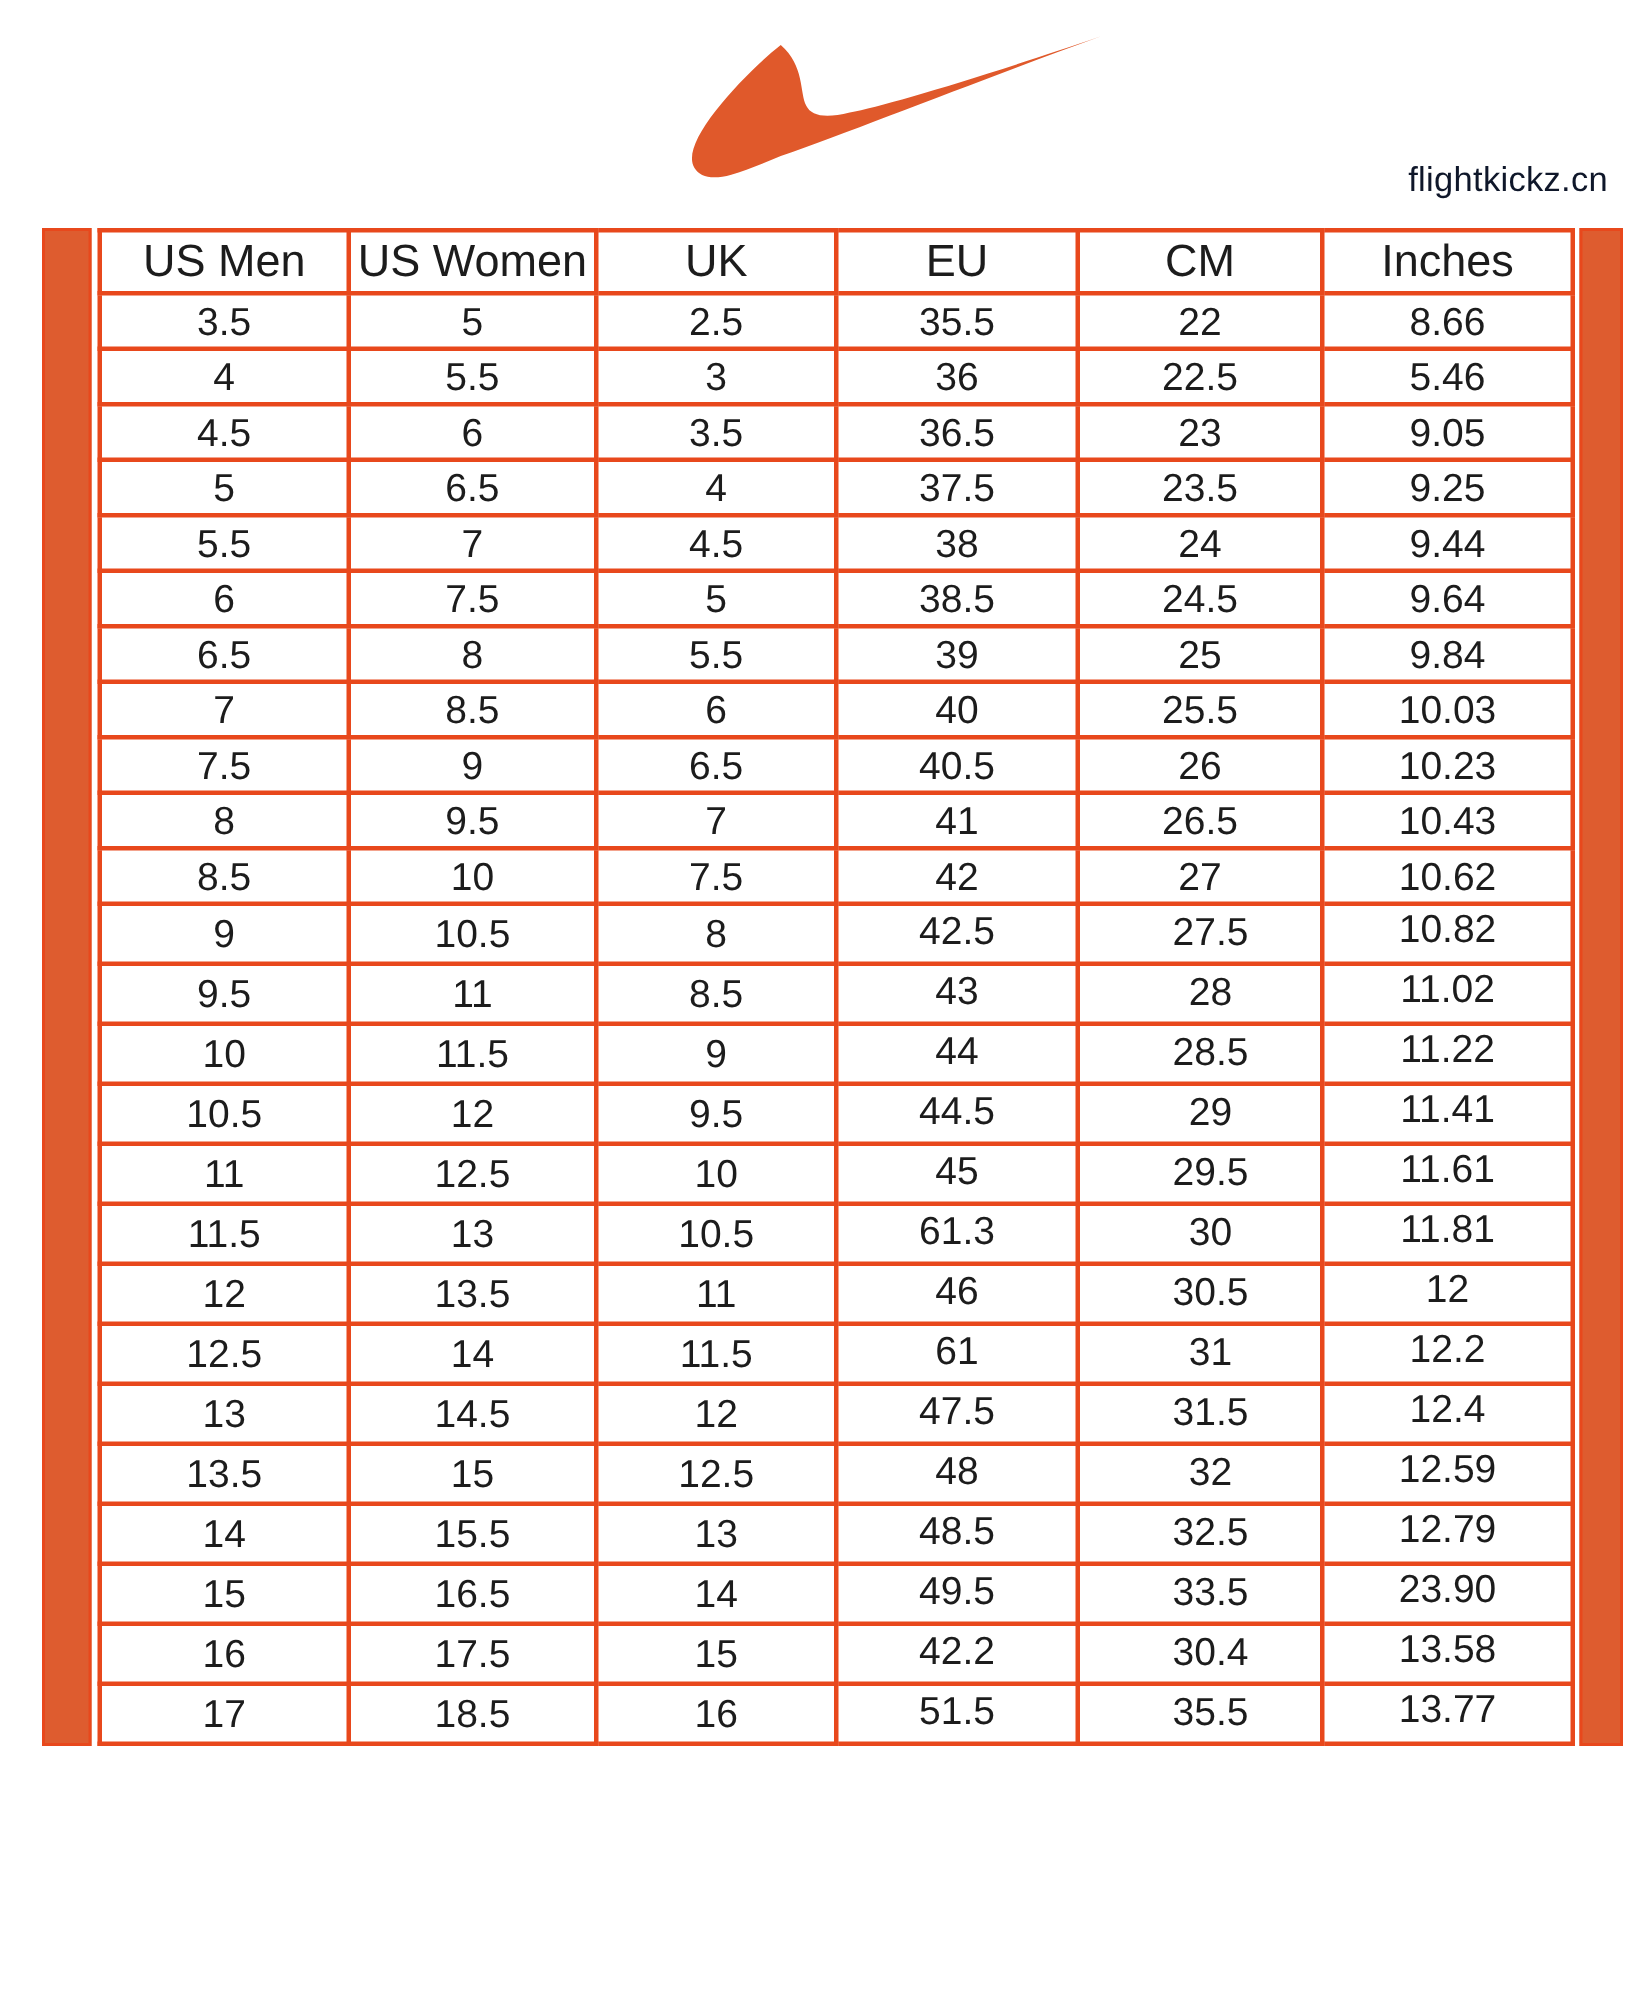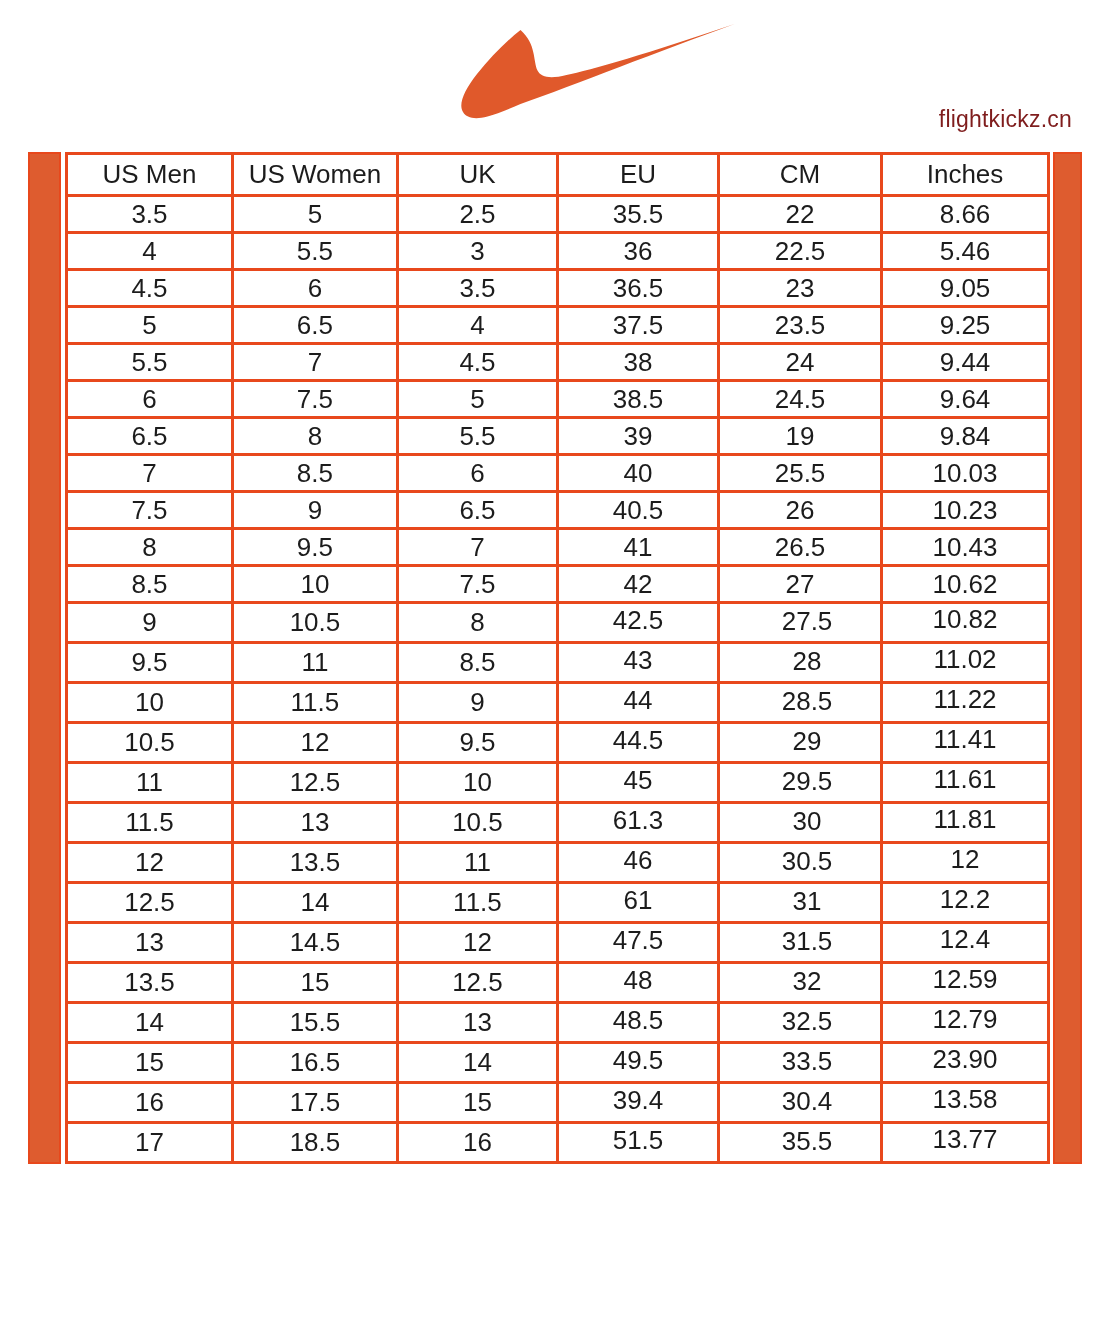--- a/index.html
+++ b/index.html
@@ -28,21 +28,21 @@
     top:24px;
     width:285px;
     height:96px;
   }
   .watermark{
     position:absolute;
     right:28px;
     top:106px;
     font-size:23px;
     font-weight:500;
-    color:#7f1d1d;
+    color:#0f172a;
     letter-spacing:0.2px;
   }
   .table-strip{
     display:flex;
     align-items:stretch;
     padding:0 18px 0 28px;
   }
   .side-bar{
     background:var(--bar);
     border:2px solid var(--border);
@@ -58,21 +58,21 @@
     border:3px solid var(--border);
     background:#ffffff;
     text-align:center;
     vertical-align:middle;
     padding:0;
     color:var(--ink);
     overflow:hidden;
   }
   .size-table th{
     height:42px;
-    font-size:26px;
+    font-size:30px;
     font-weight:400;
   }
   .size-table td{
     height:37px;
     font-size:26px;
     font-weight:400;
   }
   
   .size-table td.shift-up{ vertical-align:top; padding-top:1px; }
   .size-table td.shift-down{ vertical-align:bottom; padding-bottom:4px;padding-left:14px; }
@@ -168,21 +168,21 @@
             <td>5</td>
             <td>38.5</td>
             <td>24.5</td>
             <td>9.64</td>
           </tr>
           <tr>
             <td>6.5</td>
             <td>8</td>
             <td>5.5</td>
             <td>39</td>
-            <td>19</td>
+            <td>25</td>
             <td>9.84</td>
           </tr>
           <tr>
             <td>7</td>
             <td>8.5</td>
             <td>6</td>
             <td>40</td>
             <td>25.5</td>
             <td>10.03</td>
           </tr>
@@ -303,21 +303,21 @@
             <td>16.5</td>
             <td>14</td>
             <td class="shift-up">49.5</td>
             <td class="shift-down">33.5</td>
             <td class="shift-down-sm">23.90</td>
           </tr>
           <tr>
             <td>16</td>
             <td>17.5</td>
             <td>15</td>
-            <td class="shift-up">39.4</td>
+            <td class="shift-up">42.2</td>
             <td class="shift-down">30.4</td>
             <td class="shift-down-sm">13.58</td>
           </tr>
           <tr>
             <td>17</td>
             <td>18.5</td>
             <td>16</td>
             <td class="shift-up">51.5</td>
             <td class="shift-down">35.5</td>
             <td class="shift-down-sm">13.77</td>

